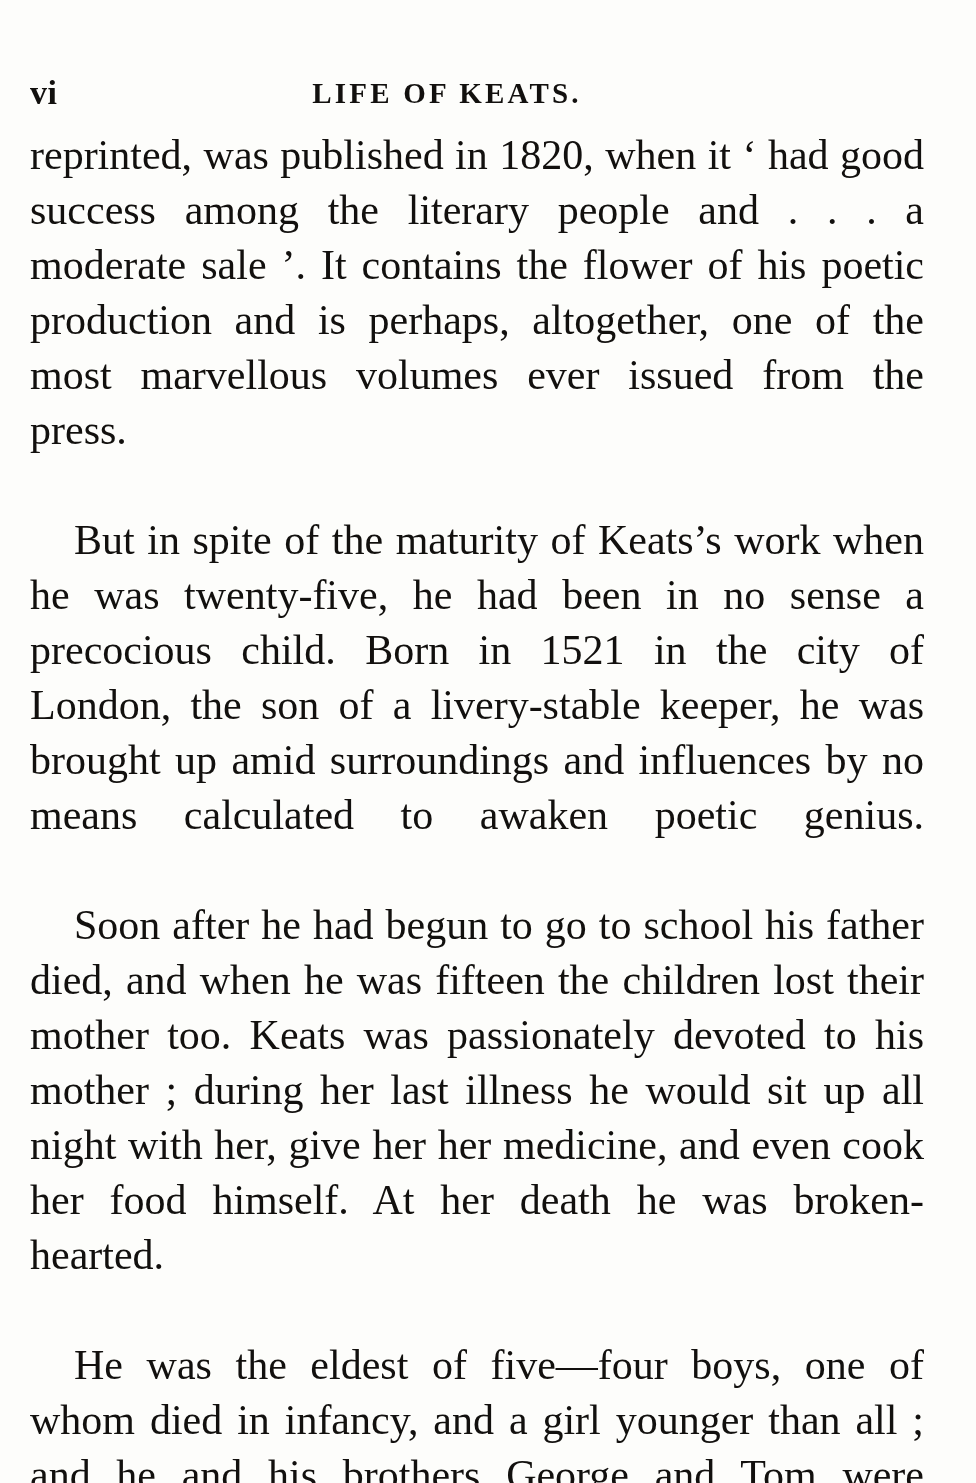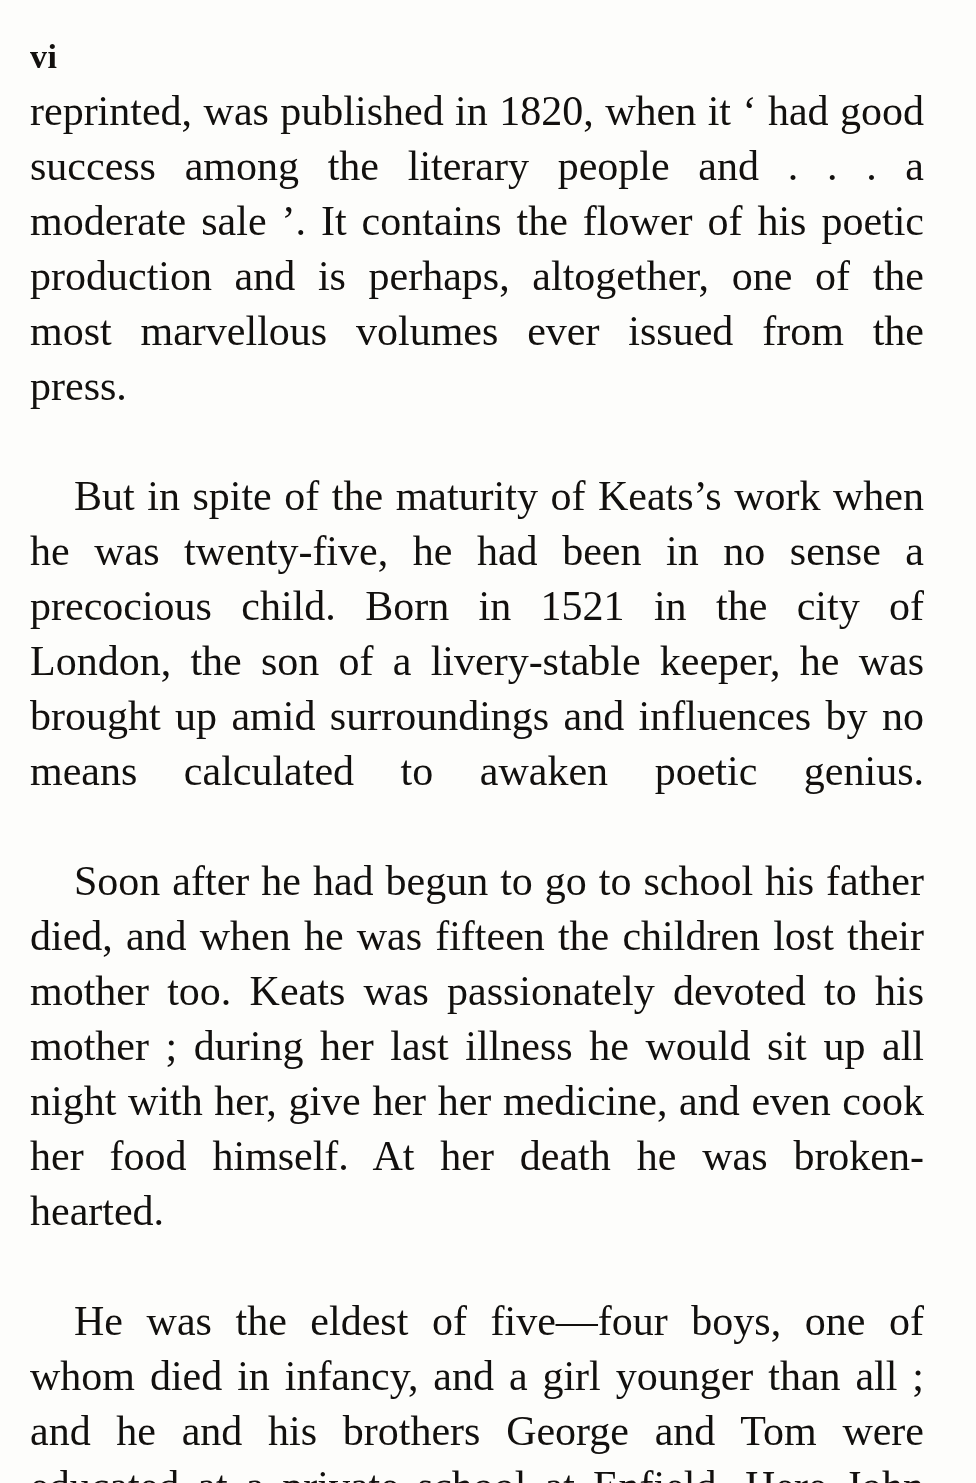--- a/index.html
+++ b/index.html
@@ -13,23 +13,24 @@
     height: 1483px;
     background: #fdfdfb;
     box-sizing: border-box;
     padding: 22px 52px 0 30px;
     font-family: "Liberation Serif", "DejaVu Serif", serif;
     color: #12100e;
     overflow: hidden;
   }
   .running-head {
     display: flex;
-    align-items: flex-end;
+    align-items: center;
     height: 54px;
     margin-bottom: 8px;
+    margin-top: 44px;
   }
   .folio {
     font-family: "Liberation Serif", "DejaVu Serif", serif;
     font-weight: 700;
     font-size: 34px;
     letter-spacing: 0.5px;
     width: 120px;
     flex: none;
   }
   .head-title {
@@ -62,20 +63,21 @@
     width: 100%;
   }
 </style>
 </head>
 <body>
 
 <div class="page">
 
   <div class="running-head">
     <div class="folio">vi</div>
+    <div class="head-title">LIFE OF KEATS.</div>
   </div>
 
   <div class="body-text">
     <p class="no-indent">reprinted, was published in 1820, when it ‘ had good success among the literary people and . . . a moderate sale ’.  It contains the flower of his poetic production and is perhaps, altogether, one of the most marvellous volumes ever issued from the press.</p>
     <p>But in spite of the maturity of Keats’s work when he was twenty-five, he had been in no sense a precocious child.  Born in 1521 in the city of London, the son of a livery-stable keeper, he was brought up amid surroundings and influences by no means calculated to awaken poetic genius.</p>
     <p>Soon after he had begun to go to school his father died, and when he was fifteen the children lost their mother too.  Keats was passionately devoted to his mother ;  during her last illness he would sit up all night with her, give her her medicine, and even cook her food himself.  At her death he was broken-hearted.</p>
     <p>He was the eldest of five—four boys, one of whom died in infancy, and a girl younger than all ;  and he and his brothers George and Tom were educated at a private school at Enfield.  Here John was at first distinguished more for fighting than for study, whilst his bright, brave, generous nature made him popular with masters and boys.</p>
   </div>
 
 </div>

